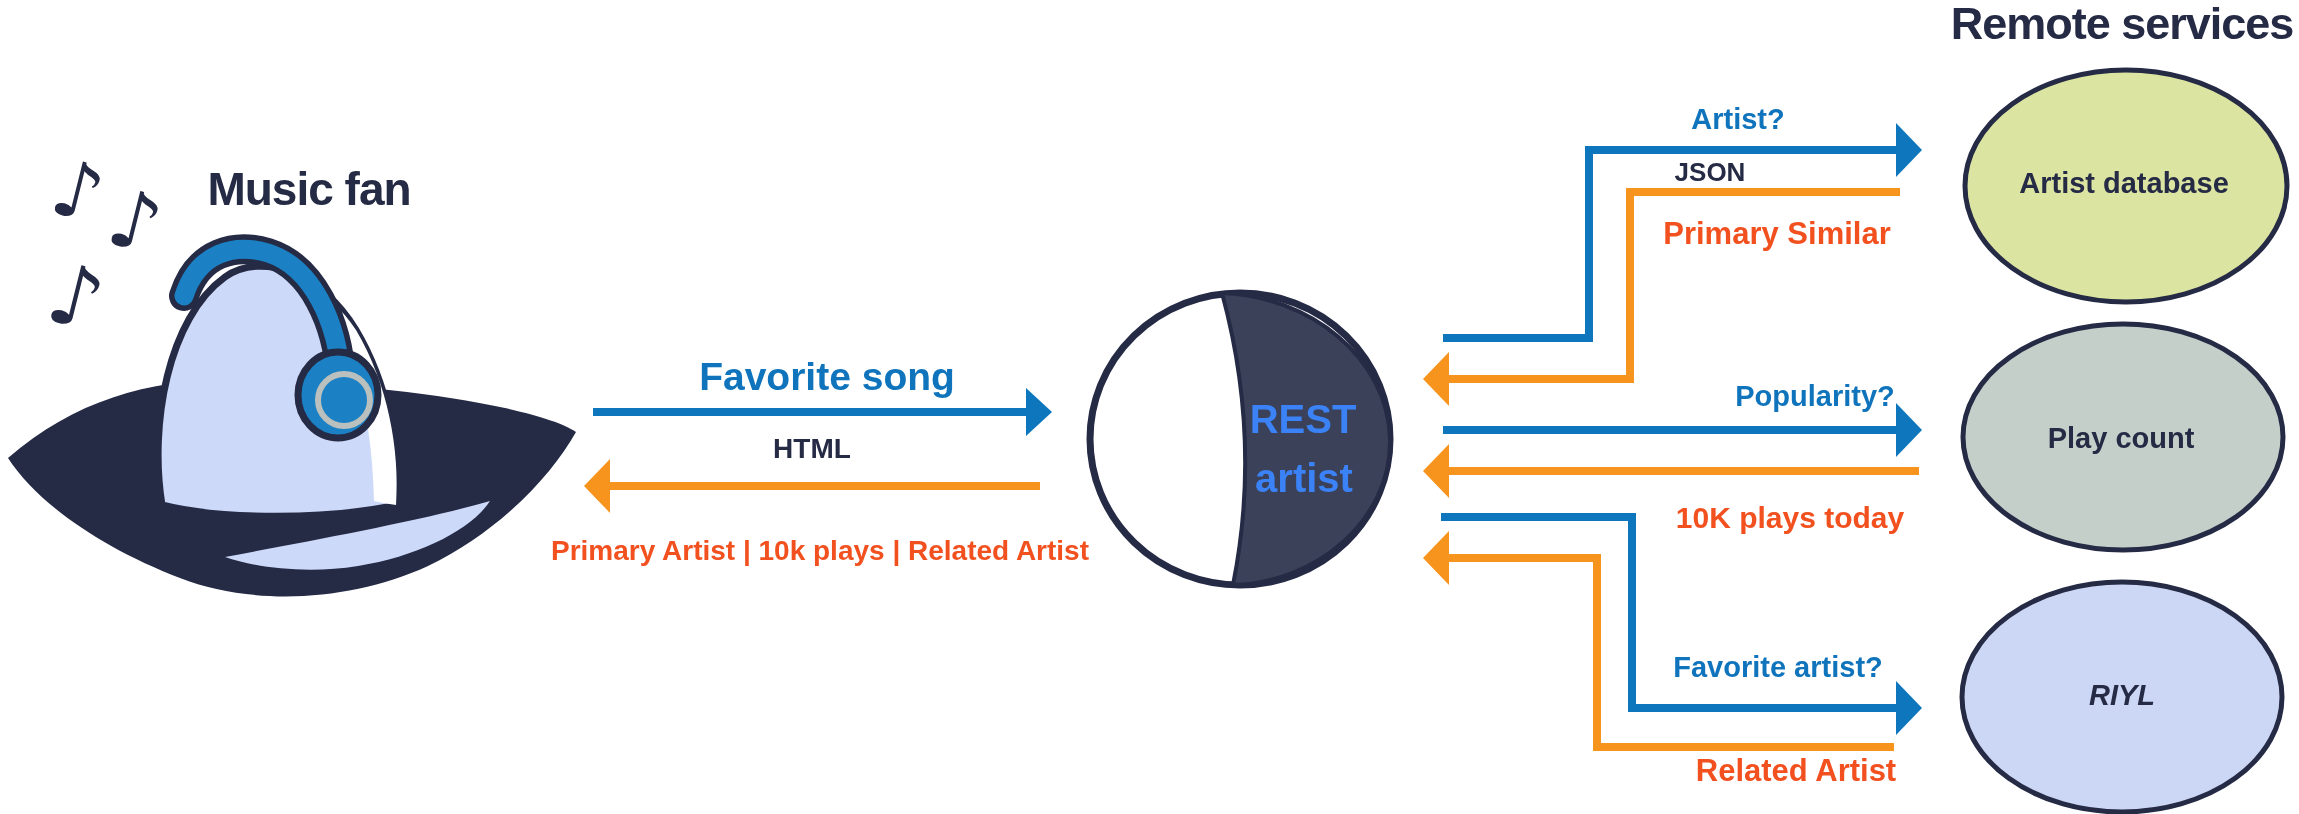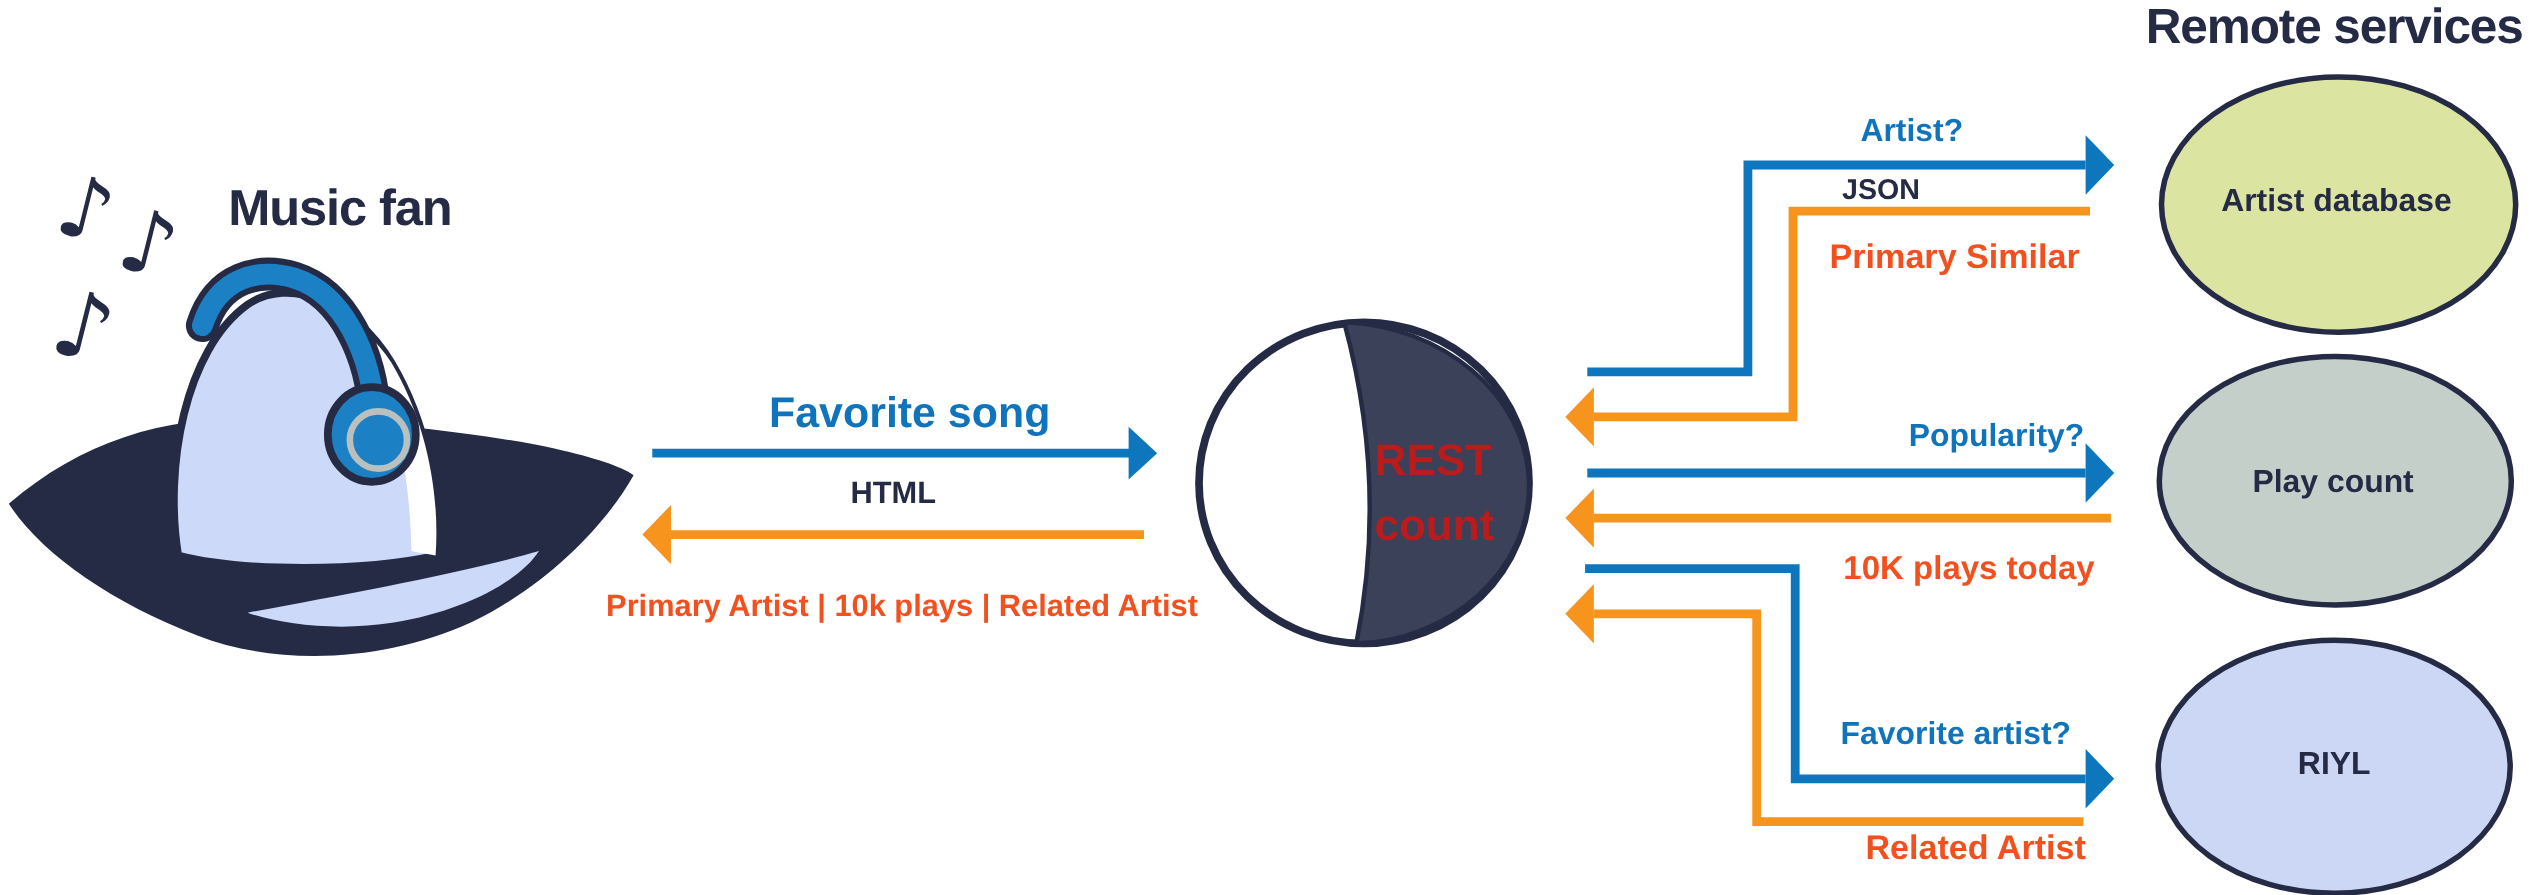--- a/index.html
+++ b/index.html
@@ -14,21 +14,21 @@
   .lbl{
     position:absolute;
     transform:translate(-50%,-50%);
     white-space:nowrap;
     font-weight:bold;
     line-height:1.1;
   }
   .navy{color:#252a45;}
   .blue{color:#0f74bc;}
   .orangered{color:#f2511f;}
-  .white{color:#b91c1c;}
+  .white{color:#3b82f6;}
   .title{font-size:46px;letter-spacing:-1px;}
   .note{
     position:absolute;
     transform:translate(-50%,-50%) rotate(14deg);
     color:#252a45;
     font-family:"DejaVu Sans",sans-serif;
     line-height:1;
   }
 </style>
 </head>
@@ -96,33 +96,33 @@
   </svg>
 
   <span class="note" style="left:78px;top:191px;font-size:78px;">♪</span>
   <span class="note" style="left:135px;top:222px;font-size:80px;">♪</span>
   <span class="note" style="left:76px;top:297px;font-size:84px;">♪</span>
 
   <div class="lbl navy title" style="left:309px;top:189px;">Music fan</div>
   <div class="lbl navy" style="left:2122px;top:24px;font-size:45px;letter-spacing:-1px;">Remote services</div>
 
   <div class="lbl white" style="left:1303px;top:419px;font-size:40px;">REST</div>
-  <div class="lbl white" style="left:1304px;top:478px;font-size:40px;">count</div>
+  <div class="lbl white" style="left:1304px;top:478px;font-size:40px;">artist</div>
 
   <div class="lbl blue" style="left:827px;top:377px;font-size:39px;">Favorite song</div>
   <div class="lbl navy" style="left:812px;top:449px;font-size:28px;">HTML</div>
   <div class="lbl orangered" style="left:820px;top:551px;font-size:28px;">Primary Artist | 10k plays | Related Artist</div>
 
   <div class="lbl blue" style="left:1738px;top:120px;font-size:29px;">Artist?</div>
   <div class="lbl navy" style="left:1710px;top:172px;font-size:26px;">JSON</div>
   <div class="lbl orangered" style="left:1777px;top:234px;font-size:31px;">Primary Similar</div>
 
   <div class="lbl blue" style="left:1767px;top:397px;font-size:29px;margin-left:48px;">Popularity?</div>
   <div class="lbl orangered" style="left:1790px;top:517px;font-size:30px;">10K plays today</div>
 
   <div class="lbl blue" style="left:1778px;top:668px;font-size:29px;">Favorite artist?</div>
   <div class="lbl orangered" style="left:1776px;top:771px;font-size:31px;margin-left:20px;">Related Artist</div>
 
   <div class="lbl navy" style="left:2124px;top:184px;font-size:29px;">Artist database</div>
   <div class="lbl navy" style="left:2121px;top:439px;font-size:29px;">Play count</div>
-  <div class="lbl navy" style="left:2122px;top:696px;font-size:29px;">RIYL</div>
+  <div class="lbl navy" style="left:2122px;top:696px;font-size:29px;font-style:italic;">RIYL</div>
 
 </div>
 
 </body></html>

